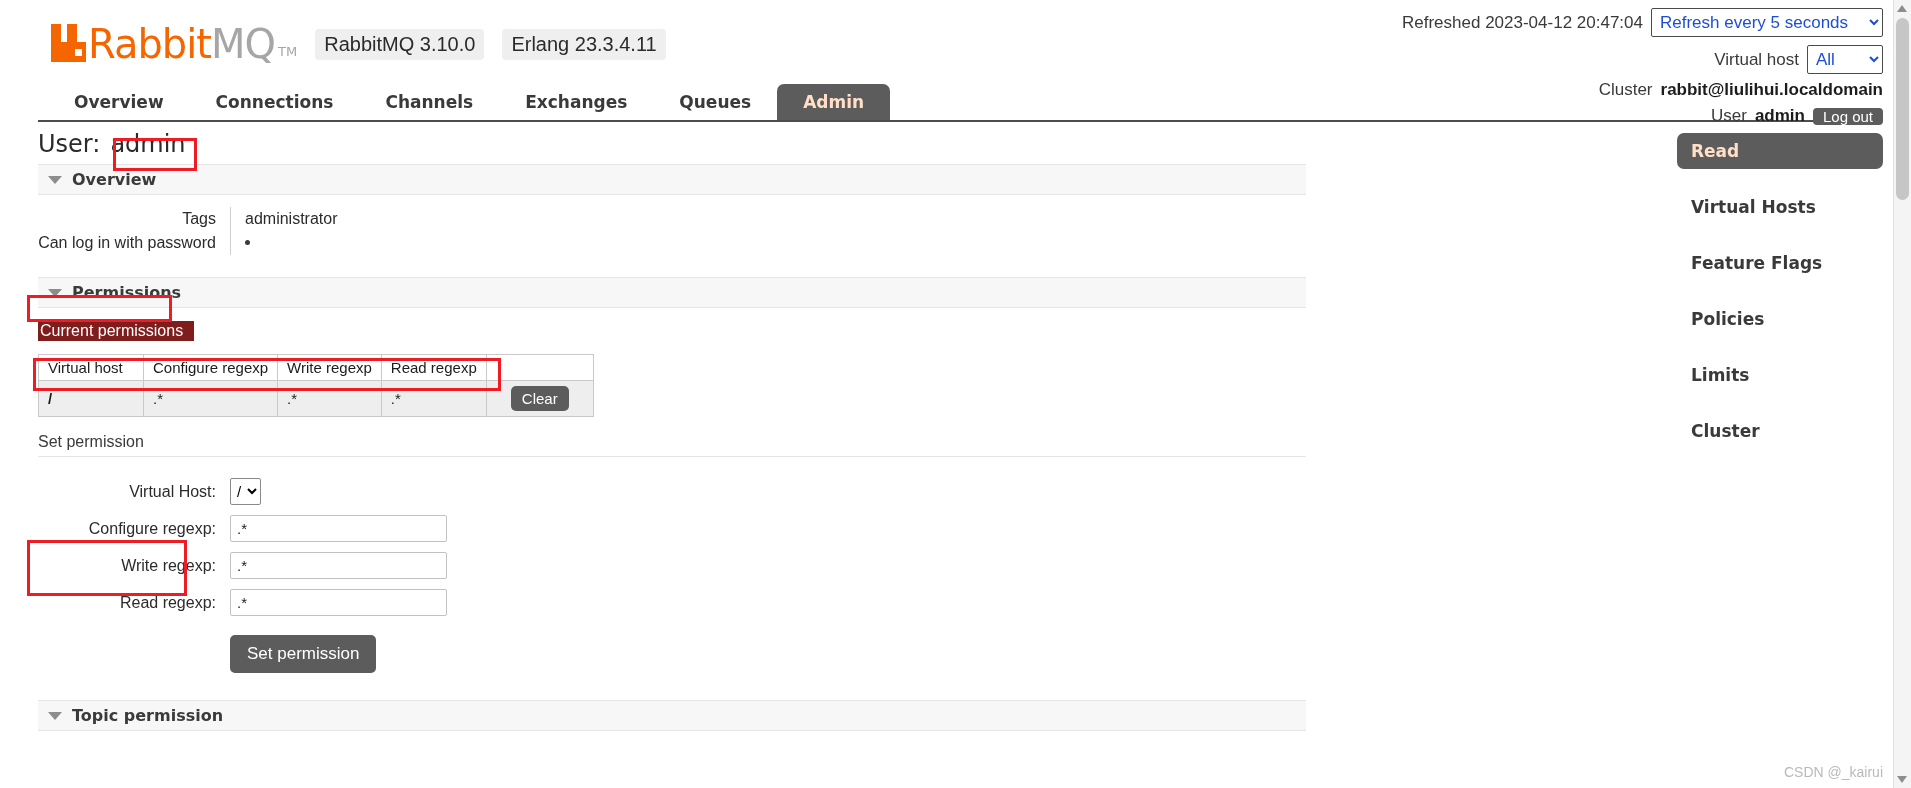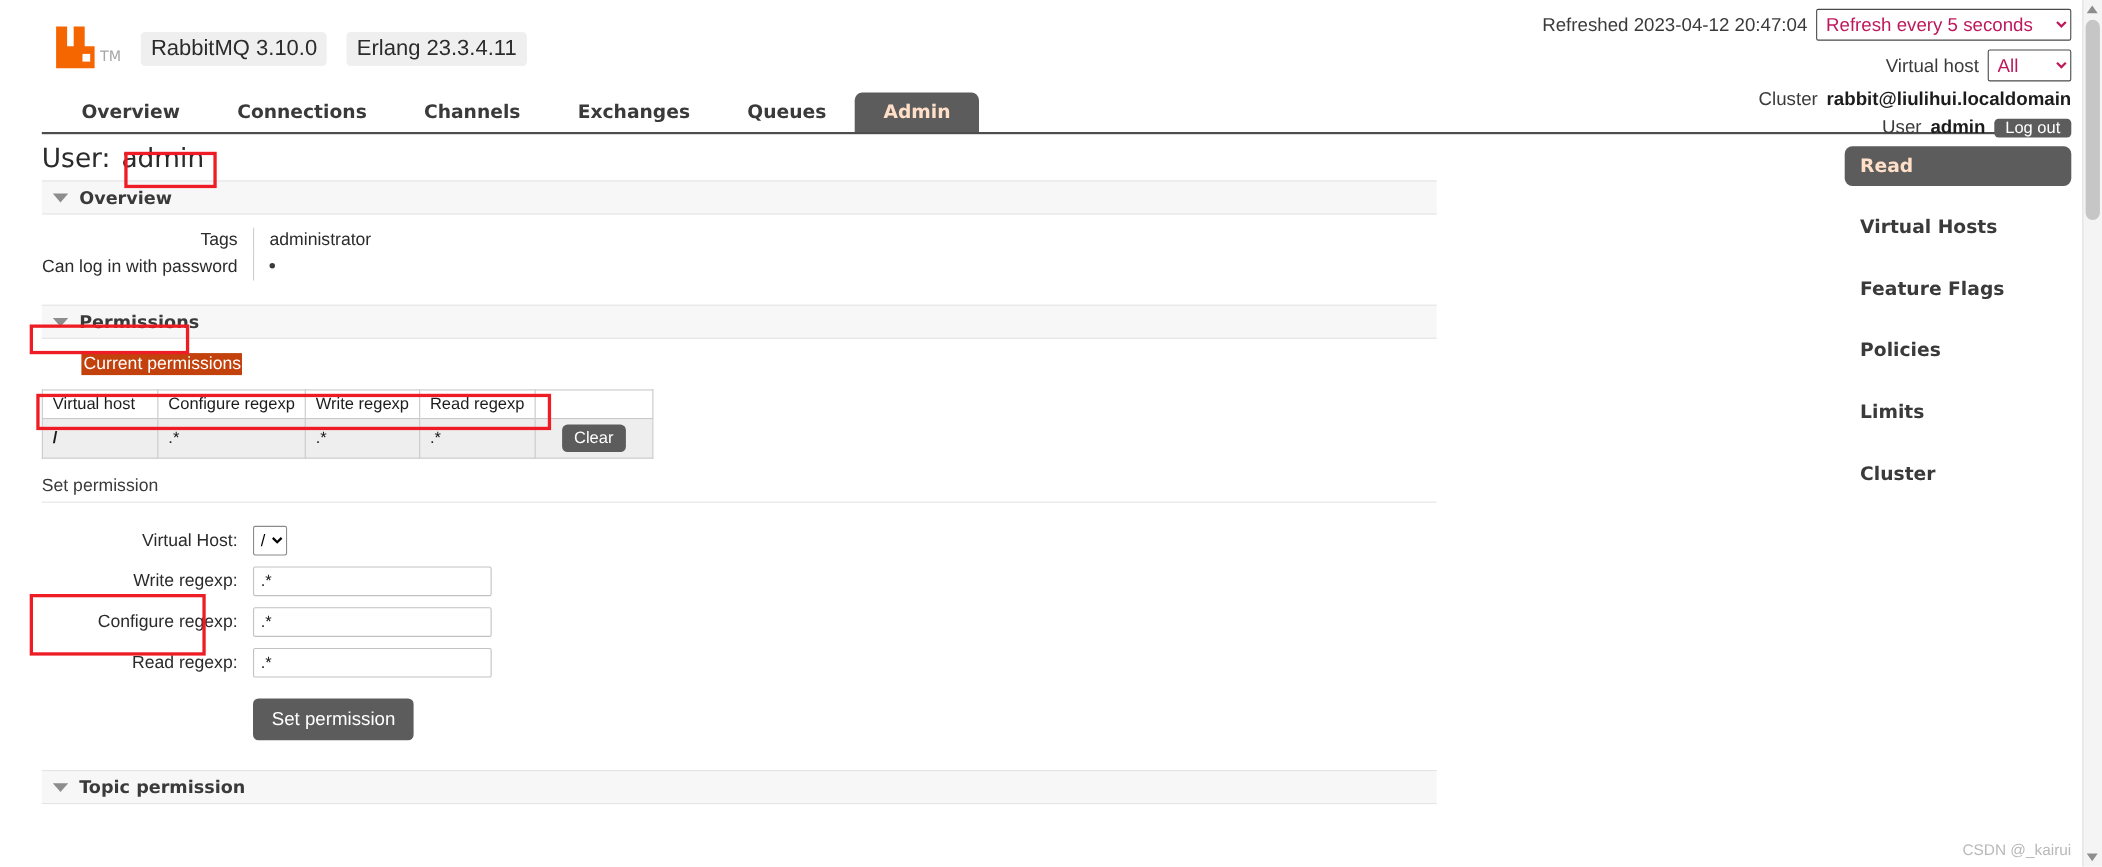--- a/index.html
+++ b/index.html
@@ -35,21 +35,21 @@
     margin-top: 8px;
     white-space: nowrap;
   }
   .status-row .lbl { color: #3a3a3a; }
   select.ui-select {
     font-family: "Liberation Sans", sans-serif;
     font-size: 17px;
     padding: 3px 4px;
     border: 1px solid #4a4a4a;
     background: #ffffff;
-    color: #be185d;
+    color: #1d4ed8;
     border-radius: 2px;
   }
   #refresh-select { width: 232px; }
   #vhost-select { width: 76px; }
   .cluster-row { margin-top: 6px; }
   .cluster-row b, .user-row b { font-weight: bold; color: #1c1c1c; }
   .user-row { margin-top: 6px; }
   .logout-btn {
     font-family: "Liberation Sans", sans-serif;
     font-size: 15px;
@@ -209,24 +209,23 @@
     min-width: 300px;
   }
   .dot { display:inline-block; width:5px; height:5px; border-radius:50%; background:#3a3a3a; margin-bottom:3px;}
 
   
   #permissions-block { margin-top: 22px; }
   .current-perms-wrap { margin-top: 14px; position: relative; display: inline-block; }
   .current-perms {
     font-size: 16px;
     color: #ffffff;
-    background: #c2410c;
-    padding: 1px 1px 2px 2px;
-    font-family: "Liberation Sans", sans-serif;
-    margin-left: 36px;
+    background: #7f1d1d;
+    padding: 1px 11px 2px 2px;
+    font-family: "Liberation Sans", sans-serif;
   }
 
   table.perm-table {
     border-collapse: collapse;
     margin-top: 14px;
     font-size: 15px;
   }
   table.perm-table th {
     border: 1px solid #c9c9c9;
     background: #ffffff;
@@ -370,20 +369,21 @@
     <button class="logout-btn">Log out</button>
   </div>
 </div>
 
 <div id="brand-area">
   <div class="logo-wrap">
     <svg class="logo-mark" width="40" height="42" viewBox="0 0 40 42">
       <path d="M3 2 L13 2 L13 20 L19 20 L19 2 L29 2 L29 20 L38 20 L38 40 L3 40 Z" fill="#f56600"></path>
       <rect x="27" y="27" width="7" height="7" fill="#ffffff"></rect>
     </svg>
+    <span class="logo-text"><span class="logo-rabbit">Rabbit</span><span class="logo-mq">MQ</span></span>
     <span class="logo-tm">TM</span>
   </div>
   <div class="version-pill">RabbitMQ 3.10.0</div>
   <div class="version-pill">Erlang 23.3.4.11</div>
 </div>
 
 <div id="main-nav">
   <div class="nav-tab">Overview</div>
   <div class="nav-tab">Connections</div>
   <div class="nav-tab">Channels</div>
@@ -464,27 +464,27 @@
       <tbody>
           <tr>
         <td class="form-label">Virtual Host:</td>
         <td>
           <select class="vh-select">
             <option>/</option>
           </select>
         </td>
       </tr>
       <tr>
-        <td class="form-label">Write regexp:</td>
+        <td class="form-label">Configure regexp:</td>
         <td>
           <input class="text-input" type="text" value=".*" style="">
         </td>
       </tr>
       <tr>
-        <td class="form-label">Configure regexp:</td>
+        <td class="form-label">Write regexp:</td>
         <td>
           <input class="text-input" type="text" value=".*" style="">
         </td>
       </tr>
       <tr>
         <td class="form-label">Read regexp:</td>
         <td>
           <input class="text-input" type="text" value=".*" style="">
         </td>
       </tr>

